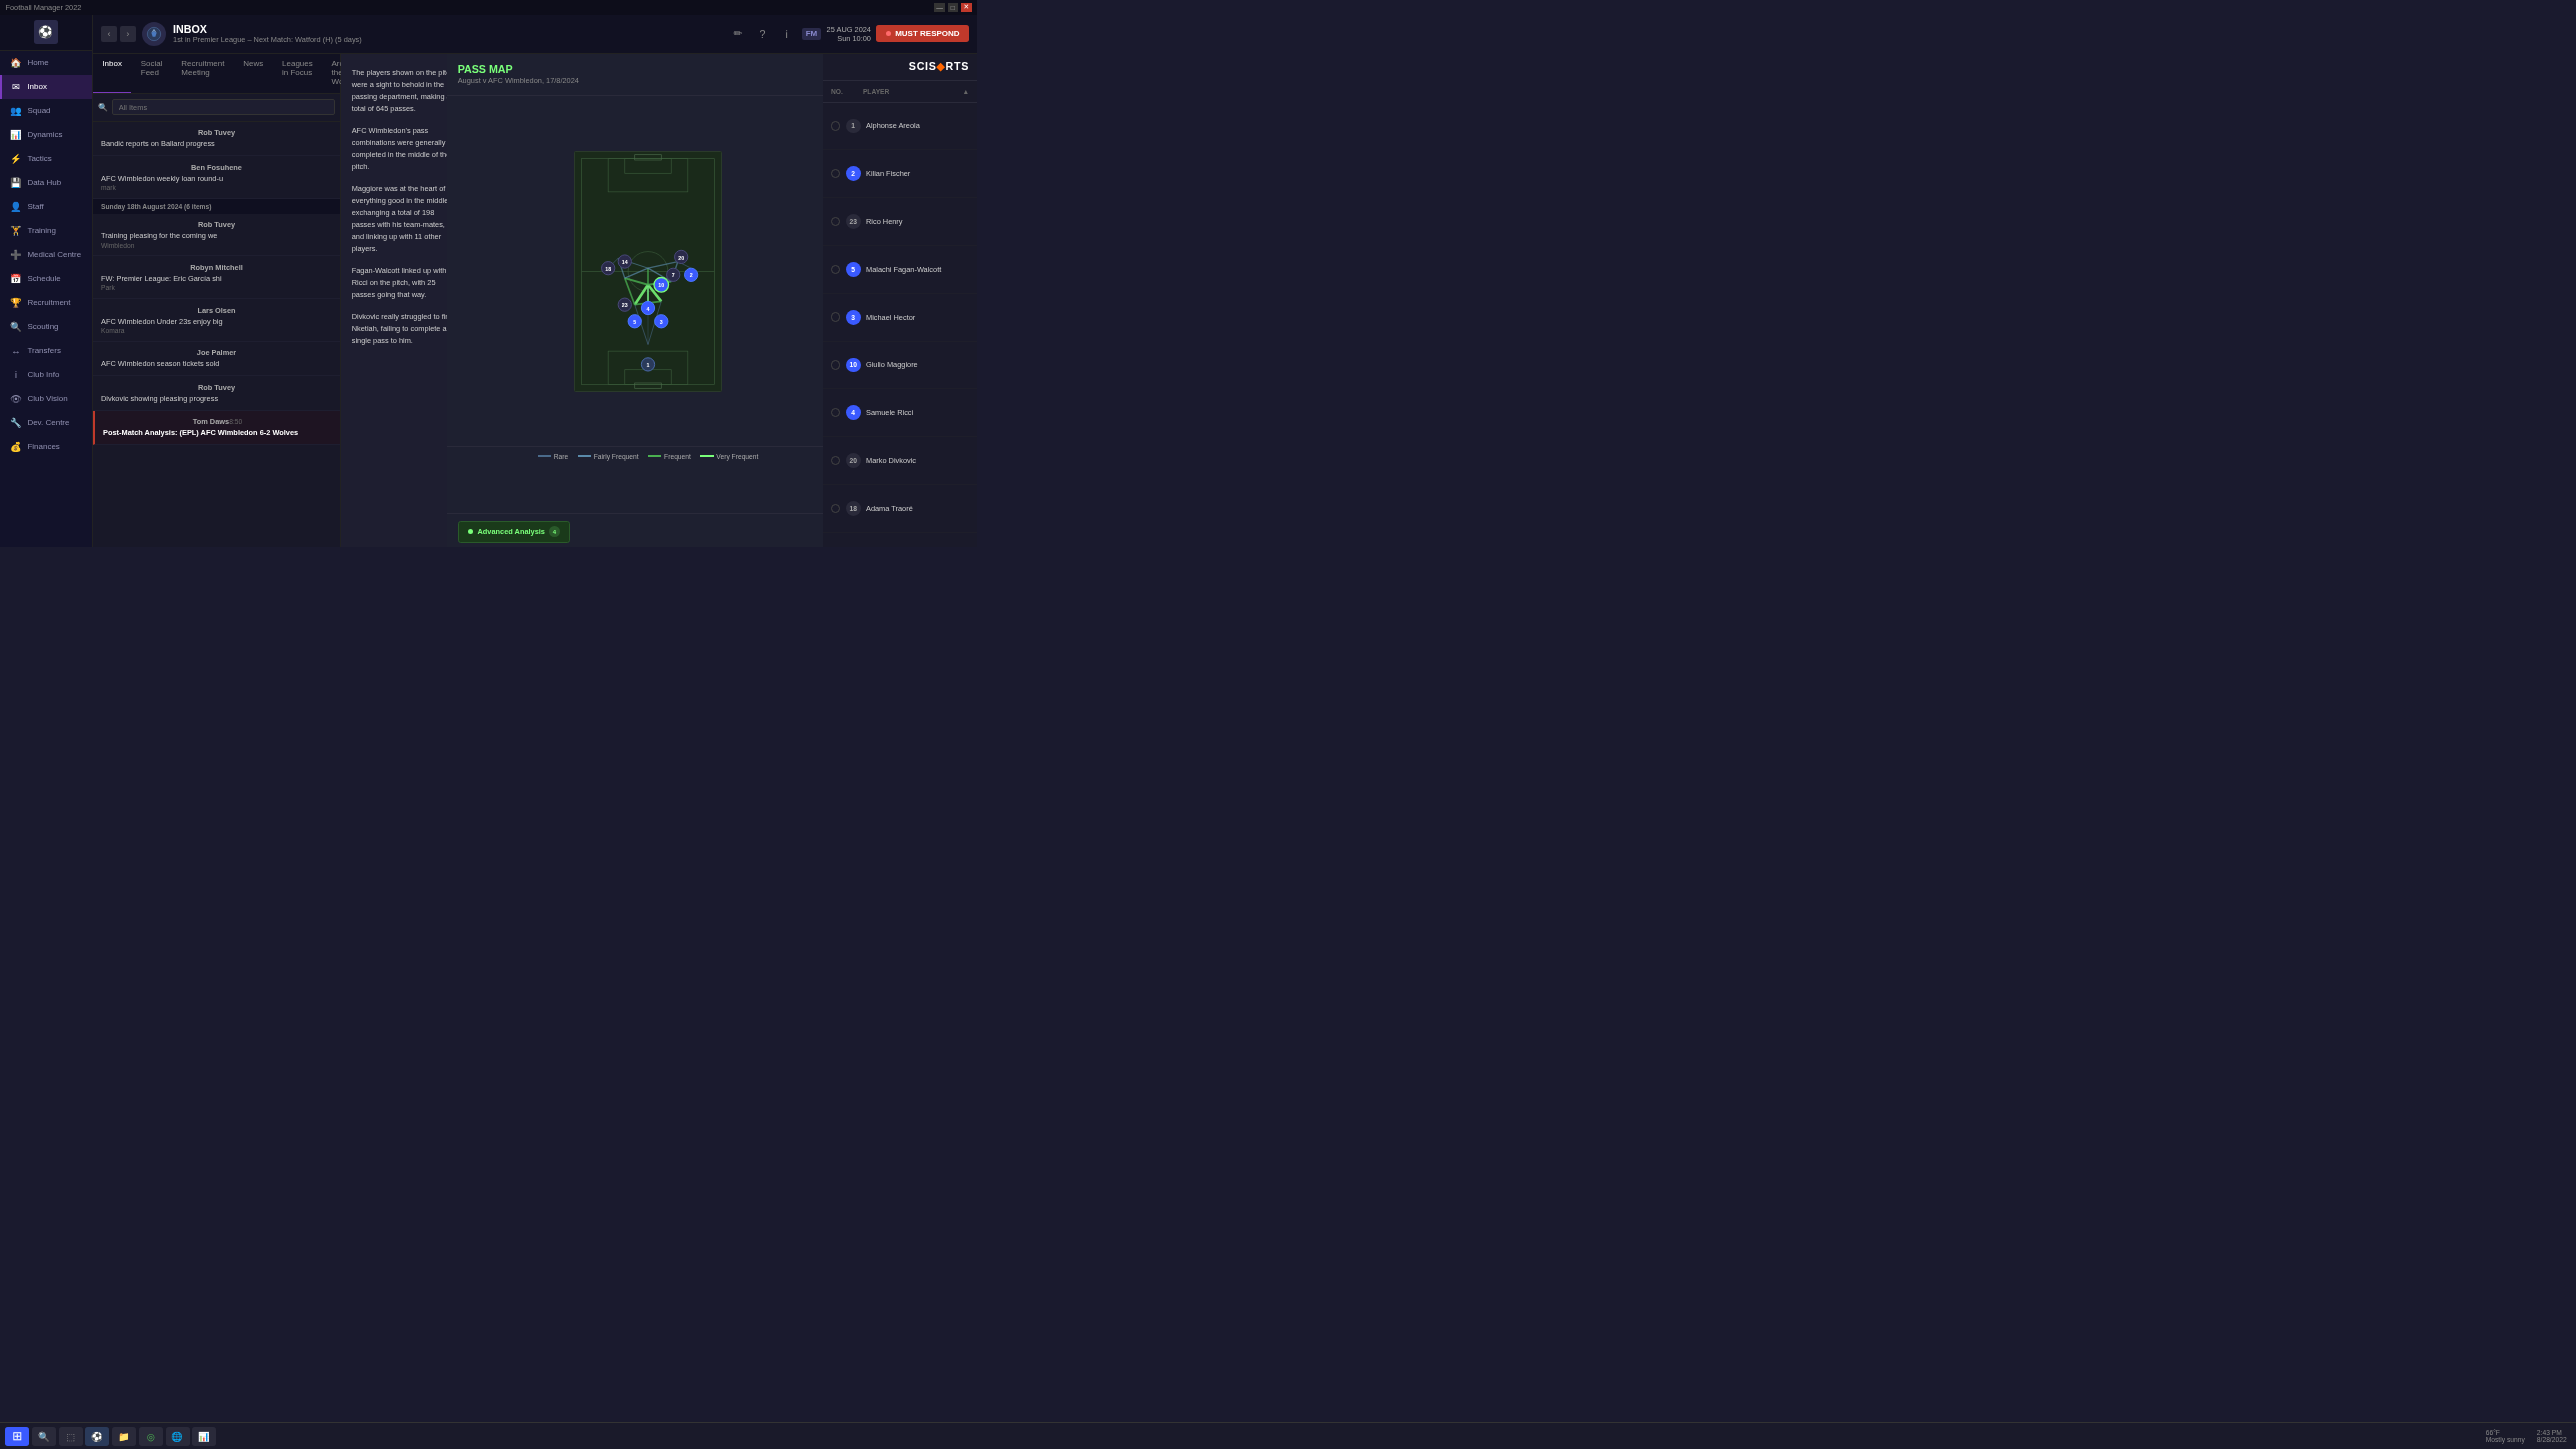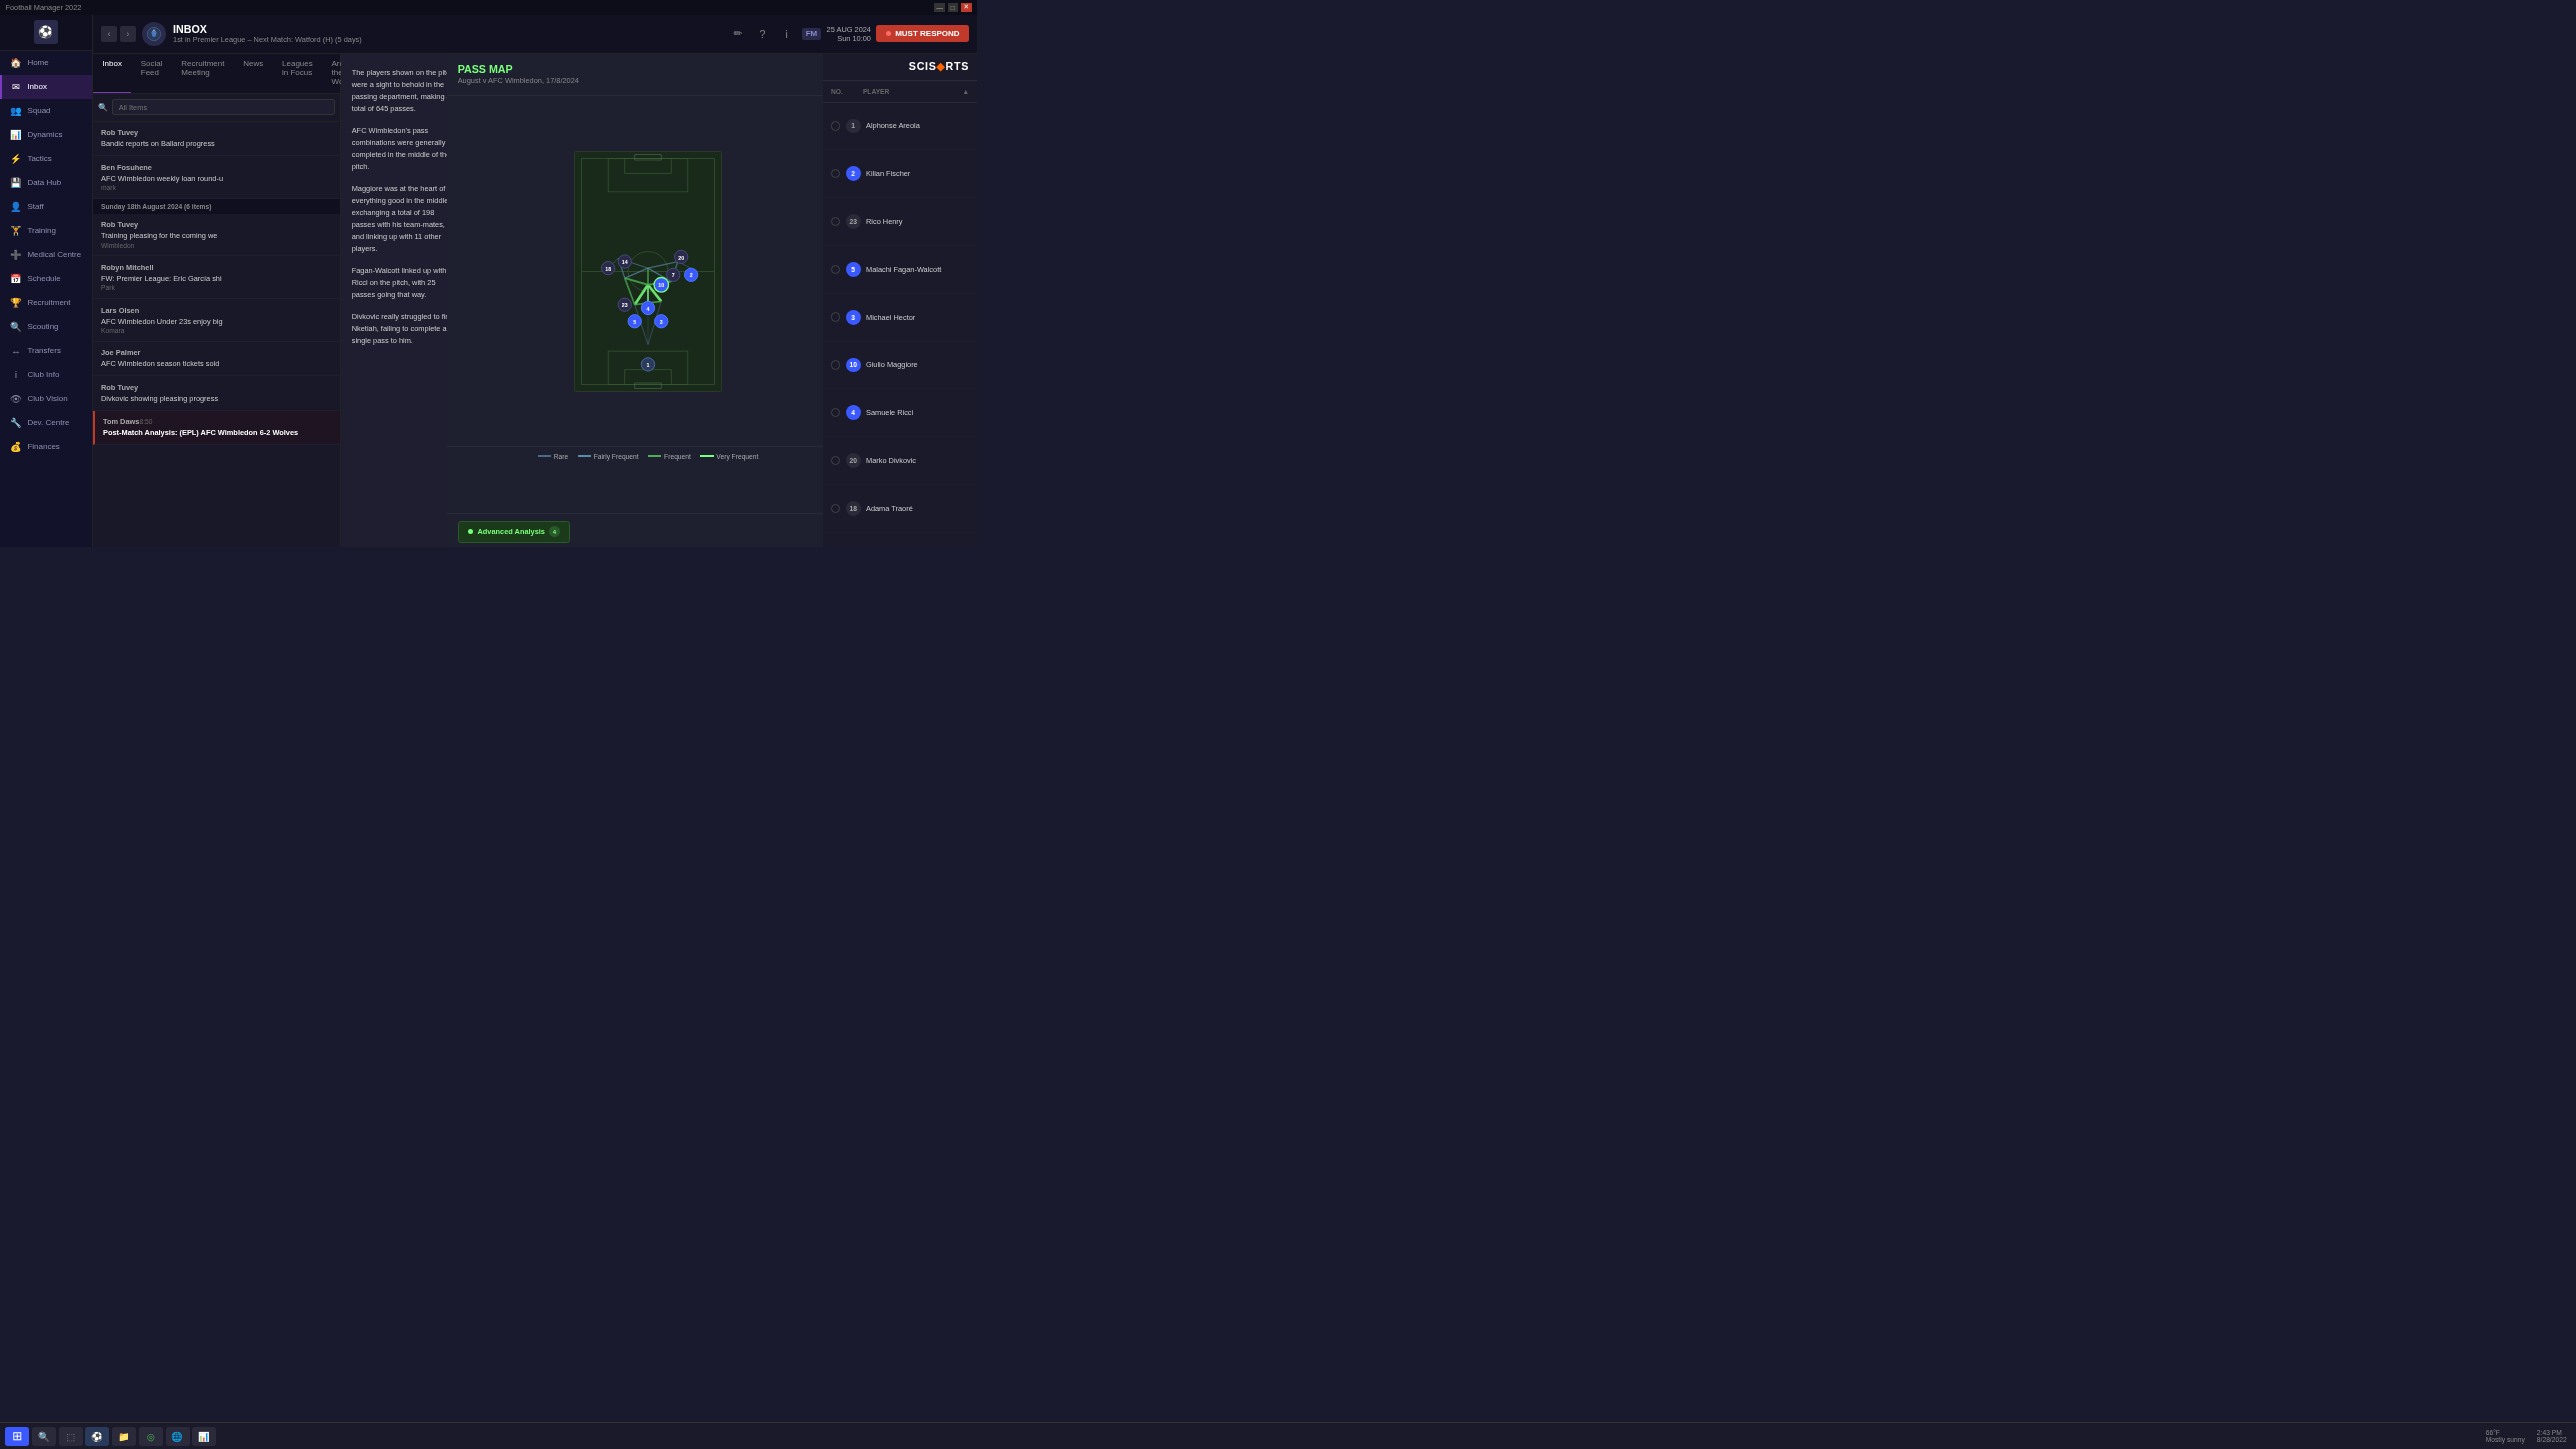--- a/index.html
+++ b/index.html
@@ -214,21 +214,21 @@
     }
     .inbox-messages::-webkit-scrollbar { width: 2.7px; }
     .inbox-messages::-webkit-scrollbar-track { background: #111; }
     .inbox-messages::-webkit-scrollbar-thumb { background: #333; }
     .inbox-msg {
       padding: 6.7px 8px;
       border-bottom: 0.7px solid #1e1e30;
       cursor: pointer;
     }
     .inbox-msg.highlighted { border-left: 2px solid #c0392b; background: #1e1422; }
-    .inbox-msg-header { display: flex; justify-content: flex-start; align-items: center; }
+    .inbox-msg-header { display: flex; justify-content: center; align-items: center; }
     .inbox-msg-sender { color: #aaa; font-size: 7.4px; font-weight: bold; }
     .inbox-msg-time { color: #666; font-size: 6.7px; }
     .inbox-msg-subject { color: #ccc; font-size: 7.4px; margin-top: 2px; }
     .inbox-msg-preview { color: #666; font-size: 6.7px; margin-top: 1.3px; white-space: nowrap; overflow: hidden; text-overflow: ellipsis; }
     .inbox-day-header {
       padding: 4px 8px;
       background: #0f0f20;
       color: #888;
       font-size: 6.7px;
       font-weight: bold;

